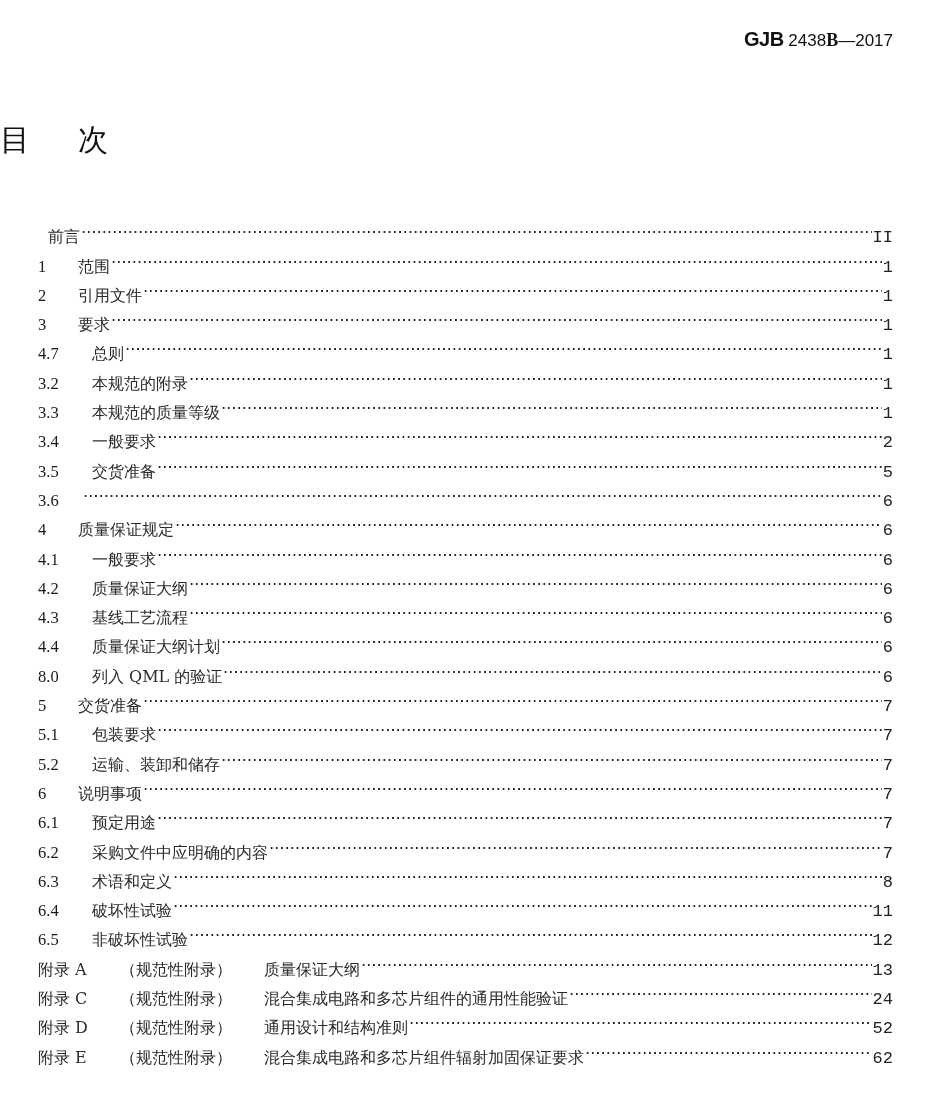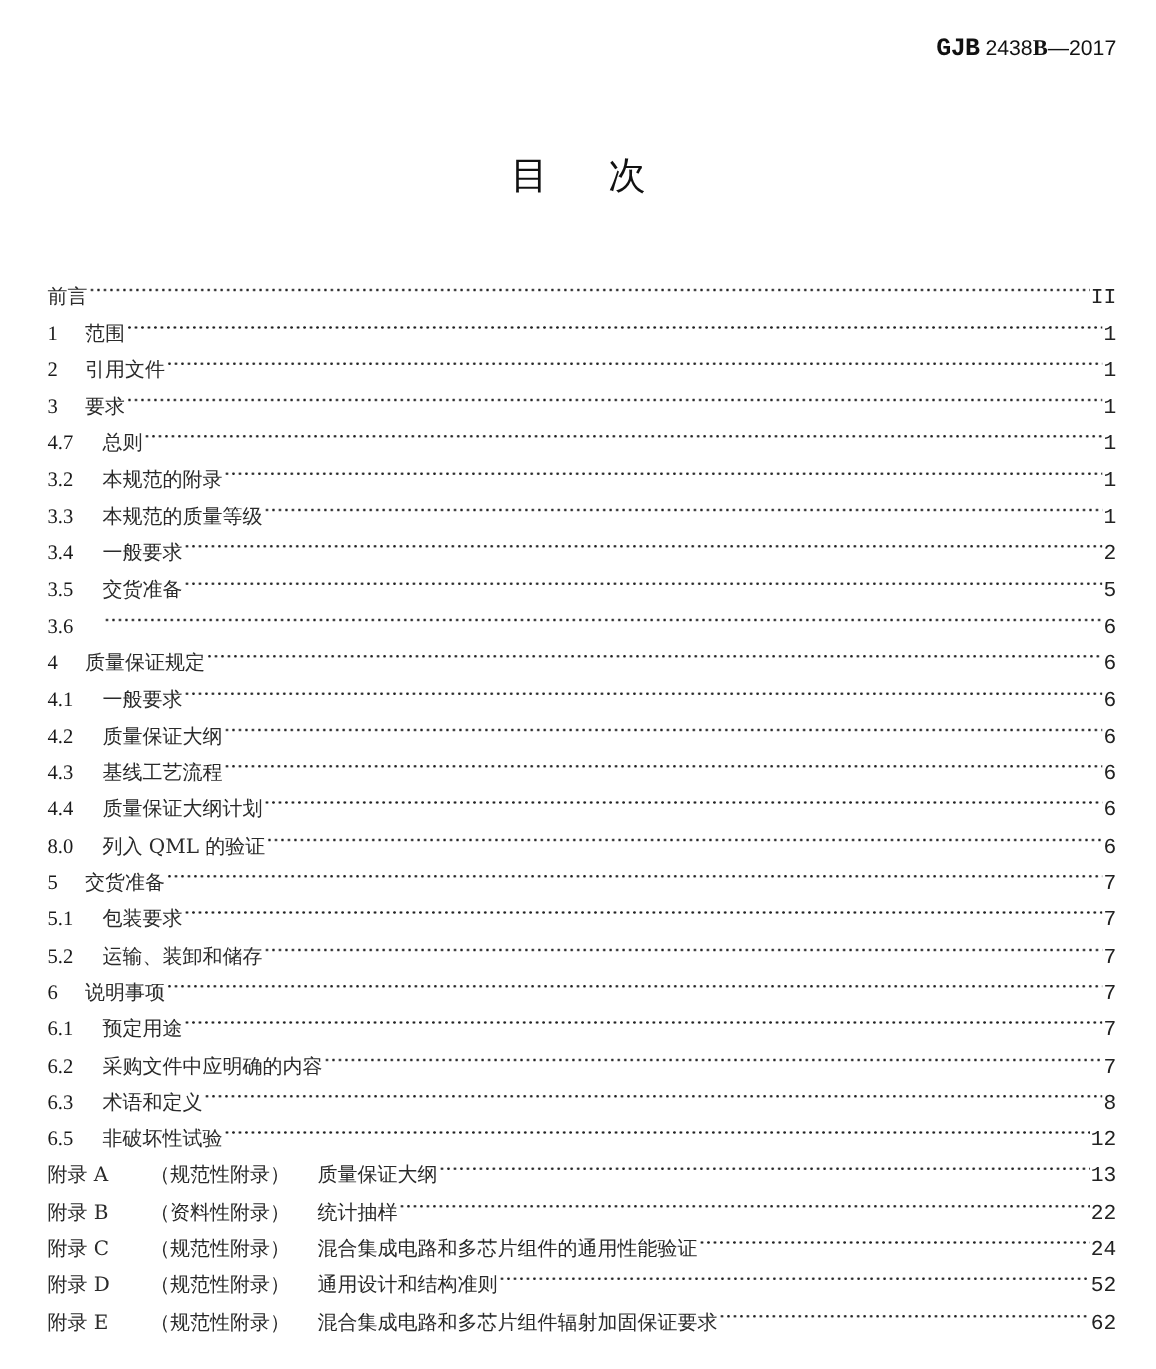--- a/index.html
+++ b/index.html
@@ -17,40 +17,39 @@
     }
     .std-header {
       position: absolute;
       top: 28px;
       right: 32px;
       font-size: 18px;
       white-space: nowrap;
       color: #111;
     }
     .std-header .gjb {
-      font-family: Liberation Mono, monospace;
+      font-family: Liberation Sans, sans-serif;
       font-weight: bold;
       font-size: 20px;
       letter-spacing: -0.5px;
     }
     .std-header .num {
       font-family: "Liberation Sans", "DejaVu Sans", sans-serif;
       font-size: 17px;
     }
     .std-header .b {
       font-family: "Liberation Serif", "DejaVu Serif", serif;
       font-weight: bold;
       font-size: 18px;
     }
     .page-title {
       position: absolute;
       top: 120px;
       left: 0;
       width: 925px;
-      text-align: center;
       font-family: "DejaVu Sans", sans-serif;
       font-size: 30px;
       color: #111;
     }
     .page-title span {
       display: inline-block;
     }
     .page-title .gap {
       width: 48px;
     }
@@ -73,20 +72,21 @@
       flex: none;
     }
     .toc-num.lvl1 { width: 30px; }
     .toc-num.lvl2 { width: 44px; }
     .toc-num.none { width: 0; }
     .toc-title {
       flex: none;
       font-family: "DejaVu Serif", serif;
       font-size: 16px;
       color: #2a2a2a;
+      margin-left: 10px;
     }
     .toc-appx-label {
       flex: none;
       display: inline-block;
       width: 82px;
       font-family: "DejaVu Serif", serif;
       font-size: 16px;
       color: #2a2a2a;
     }
     .toc-appx-type {
@@ -265,40 +265,39 @@
       <span class="toc-leader"></span>
       <span class="toc-page">7</span>
     </div>
     <div class="toc-row">
       <span class="toc-num lvl2">6.3</span>
       <span class="toc-title">术语和定义</span>
       <span class="toc-leader"></span>
       <span class="toc-page">8</span>
     </div>
     <div class="toc-row">
+      <span class="toc-num lvl2">6.4</span>
+      <span class="toc-title">破坏性试验</span>
+      <span class="toc-leader"></span>
+      <span class="toc-page">11</span>
+    </div>
+    <div class="toc-row">
       <span class="toc-num lvl2">6.5</span>
       <span class="toc-title">非破坏性试验</span>
       <span class="toc-leader"></span>
       <span class="toc-page">12</span>
     </div>
     <div class="toc-row">
       <span class="toc-appx-label">附录 A</span>
       <span class="toc-appx-type">（规范性附录）</span>
       <span class="toc-title">质量保证大纲</span>
       <span class="toc-leader"></span>
       <span class="toc-page">13</span>
     </div>
     <div class="toc-row">
-      <span class="toc-appx-label">附录 B</span>
-      <span class="toc-appx-type">（资料性附录）</span>
-      <span class="toc-title">统计抽样</span>
-      <span class="toc-leader"></span>
-      <span class="toc-page">22</span>
-    </div>
-    <div class="toc-row">
       <span class="toc-appx-label">附录 C</span>
       <span class="toc-appx-type">（规范性附录）</span>
       <span class="toc-title">混合集成电路和多芯片组件的通用性能验证</span>
       <span class="toc-leader"></span>
       <span class="toc-page">24</span>
     </div>
     <div class="toc-row">
       <span class="toc-appx-label">附录 D</span>
       <span class="toc-appx-type">（规范性附录）</span>
       <span class="toc-title">通用设计和结构准则</span>

